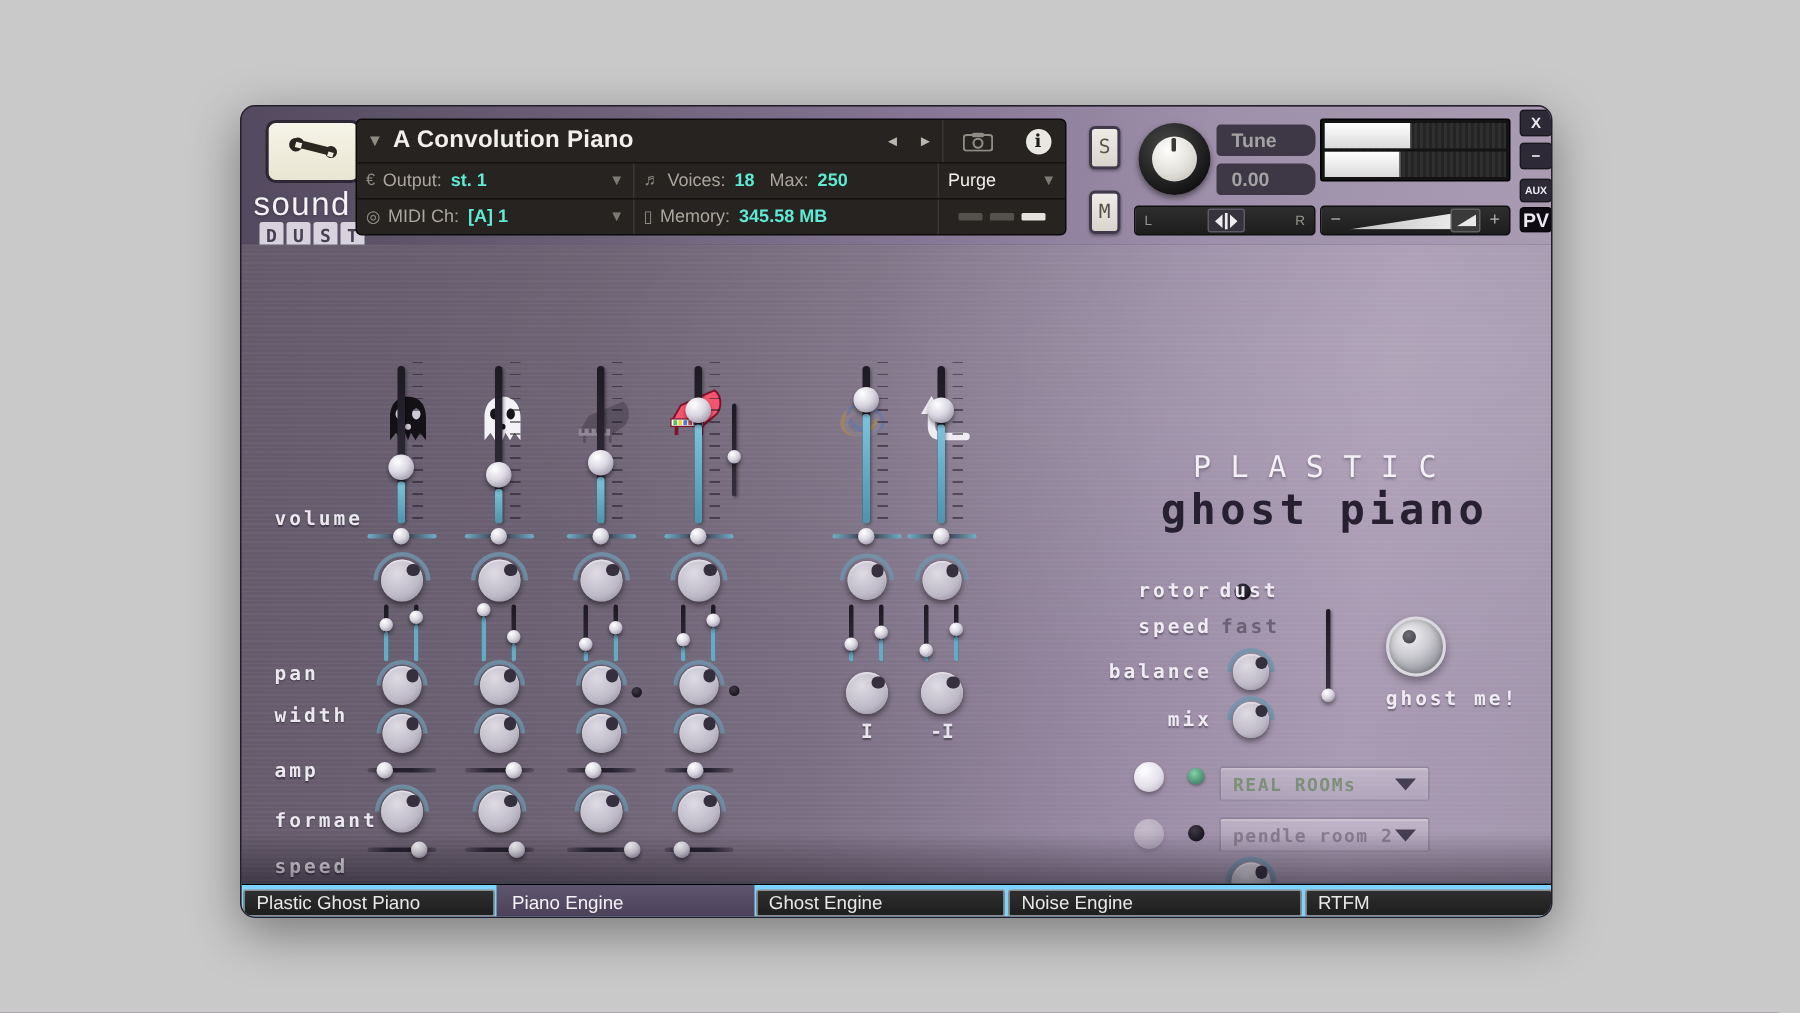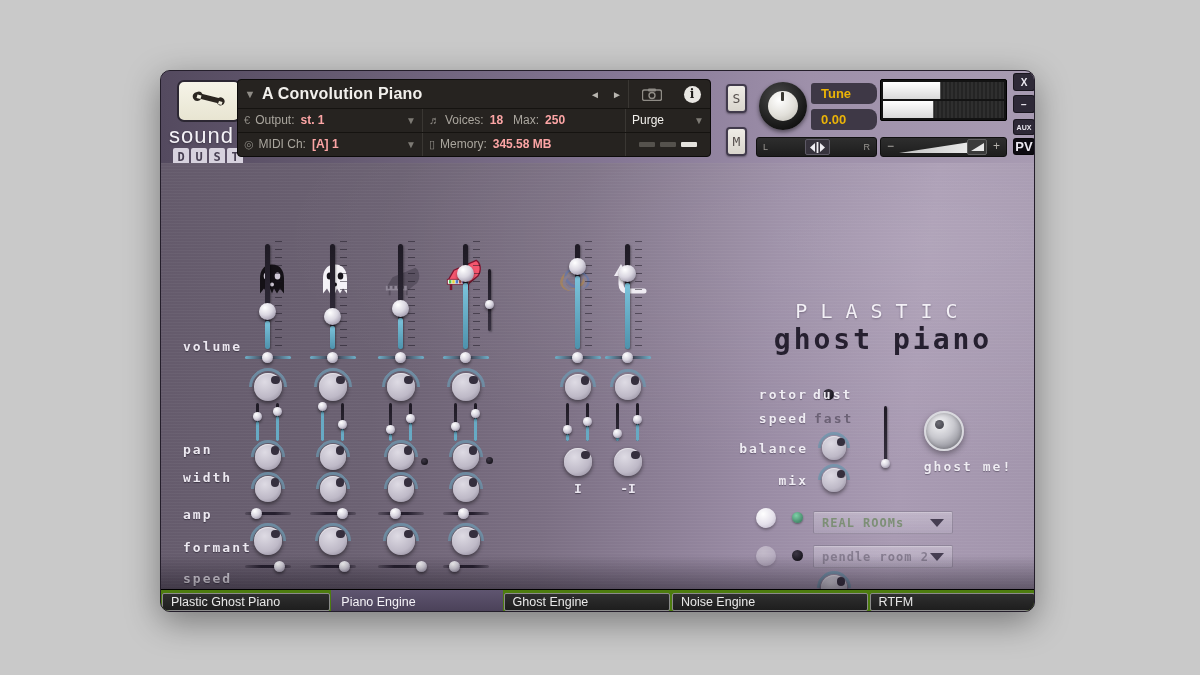--- a/index.html
+++ b/index.html
@@ -36,21 +36,21 @@
   .k-nav { width:22px; text-align:center; color:#b9b6b0; font-size:10px; cursor:pointer; }
   .k-cambox { width:46px; height:100%; border-left:1px solid #3a3733; display:flex; align-items:center; justify-content:center; cursor:pointer; }
   .k-info { width:36px; display:flex; align-items:center; justify-content:center; cursor:pointer; }
   .i-circle { width:17px; height:17px; border-radius:50%; background:#e9e7e2; color:#1d1b18;
               font-weight:bold; font-size:12px; display:flex; align-items:center; justify-content:center;
               font-family:"DejaVu Serif",serif; }
   .krow { height:24px; display:flex; font-size:12px; }
   .kcell { display:flex; align-items:center; padding:0 6px; border-right:1px solid #3a3733; }
   .kcell .ic { color:#8f8c86; margin-right:5px; font-size:11px; }
   .kcell .lab { color:#aaa69e; margin-right:6px; }
-  .kcell .val { color:#fca5a5; font-weight:bold; }
+  .kcell .val { color:#5eead4; font-weight:bold; }
   .kcell .dda { margin-left:auto; color:#7d7a74; font-size:10px; cursor:pointer; }
   .cell-out { width:185px; }
   .cell-voice { flex:1; }
   .cell-purge { width:84px; border-right:none; justify-content:center; cursor:pointer; }
   .krow2 { border-bottom:1px solid #151310; }
   .purge-lab { color:#f2f0ec; margin-right:8px; }
   .meter-dashes { width:84px; border-right:none; display:flex; align-items:center; justify-content:center; gap:5px; }
   .meter-dashes i { width:16px; height:5px; border-radius:1px; background:#55524d; }
   .meter-dashes i.on { background:#e4e2dd; }
 
@@ -60,21 +60,21 @@
             display:flex; align-items:center; justify-content:center; cursor:pointer;
             box-shadow:0 1px 2px rgba(0,0,0,.35); }
 
   .tune-knob { position:absolute; left:598px; top:11px; width:48px; height:48px; border-radius:50%;
                background:radial-gradient(circle at 40% 32%,#4a4a4a,#161616 70%,#000);
                box-shadow:0 2px 4px rgba(0,0,0,.5); cursor:pointer; }
   .tune-knob::before { content:""; position:absolute; left:9px; top:9px; width:30px; height:30px; border-radius:50%;
                background:radial-gradient(circle at 38% 30%,#ffffff,#e2e0da 55%,#b9b6ae); }
   .tune-knob::after { content:""; position:absolute; left:22px; top:10px; width:3px; height:9px; background:#3a3832; border-radius:1px; }
   .tune-box { position:absolute; left:650px; width:66px; height:21px; background:#3e3846;
-              border-radius:3px 8px 8px 3px; color:#eab308; font-size:13px; font-weight:bold;
+              border-radius:3px 8px 8px 3px; color:#a3a3a3; font-size:13px; font-weight:bold;
               display:flex; align-items:center; padding-left:10px; }
 
   .pan-strip { position:absolute; left:595px; top:66px; width:121px; height:20px;
                background:linear-gradient(#2e2e2e,#1d1d1d); border:1px solid #101010; border-radius:3px;
                display:flex; align-items:center; color:#9a9792; font-size:9px; cursor:pointer; }
   .pan-strip .pl { margin-left:6px; } .pan-strip .pr { margin-left:auto; margin-right:6px; }
   .pan-handle { position:absolute; left:48px; top:1px; width:25px; height:16px; background:#37333d;
                 border:1px solid #5d5965; border-radius:2px; display:flex; align-items:center; justify-content:center; }
   .pan-handle svg { display:block; }
 
@@ -174,21 +174,21 @@
         background:linear-gradient(180deg, rgba(248,245,252,.30), rgba(210,204,222,.22));
         border:1px solid rgba(58,50,70,.28); display:flex; align-items:center; padding:0 8px;
         box-shadow:inset 0 1px 1px rgba(255,255,255,.25); }
   .dd .txt { font-family:"DejaVu Sans Mono",monospace; font-size:12px; font-weight:bold; letter-spacing:1px; }
   .dd .arr { margin-left:auto; width:0; height:0; border-left:7px solid transparent; border-right:7px solid transparent;
              border-top:8px solid #463e52; }
   .amount-lab { position:absolute; color:#f1eef5; font-family:"DejaVu Sans Mono",monospace;
              font-size:13px; font-weight:bold; letter-spacing:2px; text-shadow:0 1px 1px rgba(40,32,52,.45); }
 
   
-  .tabbar { position:absolute; left:0; top:518px; width:875px; height:24px; background:#4d7c0f;
+  .tabbar { position:absolute; left:0; top:518px; width:875px; height:24px; background:#7dd3fc;
             border-top:1px solid #000; display:flex; align-items:center; }
   .tab { height:18px; margin:0 1px; border:1px solid #8b8b8b; border-radius:2px;
          background:linear-gradient(#2f2f2f,#1e1e1e); color:#e8e8e8; font-size:12.5px;
          display:flex; align-items:center; padding-left:8px; cursor:pointer; }
   .tab.active { height:24px; margin:0; border:none; border-radius:0;
          background:linear-gradient(#5f5570,#483f56); color:#f4f2f7; padding-left:10px; }
 </style>
 </head>
 <body>
 

